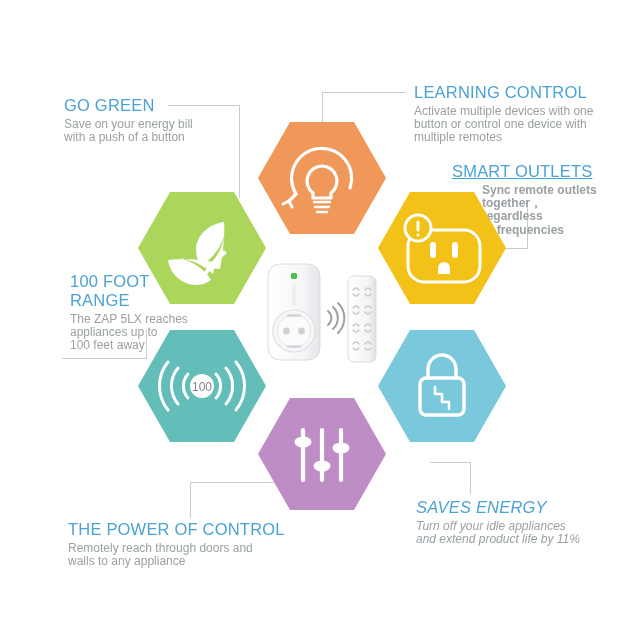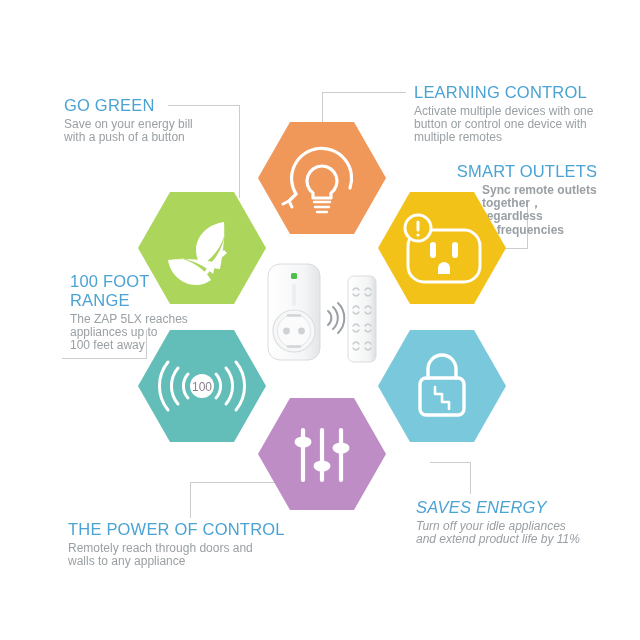--- a/index.html
+++ b/index.html
@@ -27,21 +27,21 @@
     font-size:12px;
     line-height:13.2px;
     margin-top:3px;
     white-space:pre-line;
   }
 
   
   #c-go-green{left:64px;  top:96px;  width:190px;}
   #c-learning{left:414px; top:83px;  width:180px;}
   #c-smart{left:452px;    top:162px; width:150px; }
-  #c-smart .title{text-align:center;}
+  #c-smart .title{text-align:left;text-decoration:underline;}
   #c-smart .body{margin-left:30px;font-weight:bold;}
   #c-range{left:70px;     top:272px; width:130px;}
   #c-power{left:68px;     top:520px; width:220px;}
   #c-saves{left:416px;    top:498px; width:180px;font-style:italic;}
 
   
   .conn{position:absolute;background:transparent;border-color:#c9cdd0;border-style:solid;border-width:0;}
 
   
   .hex{

